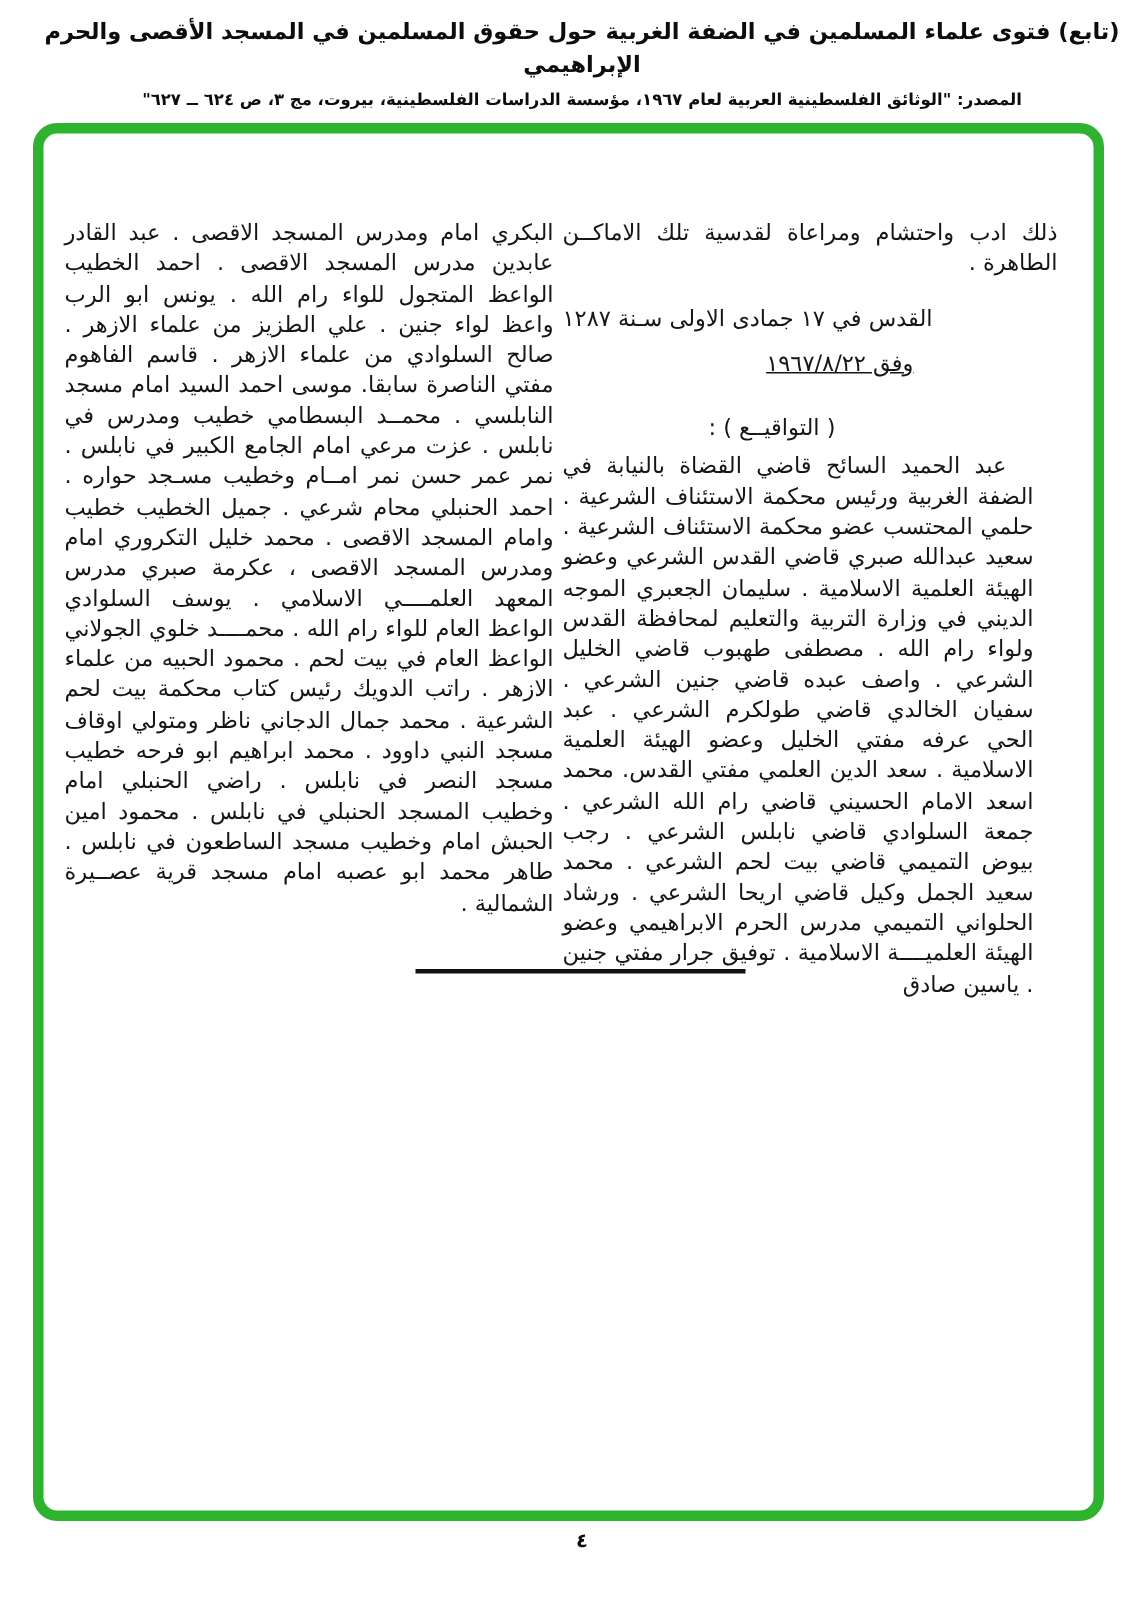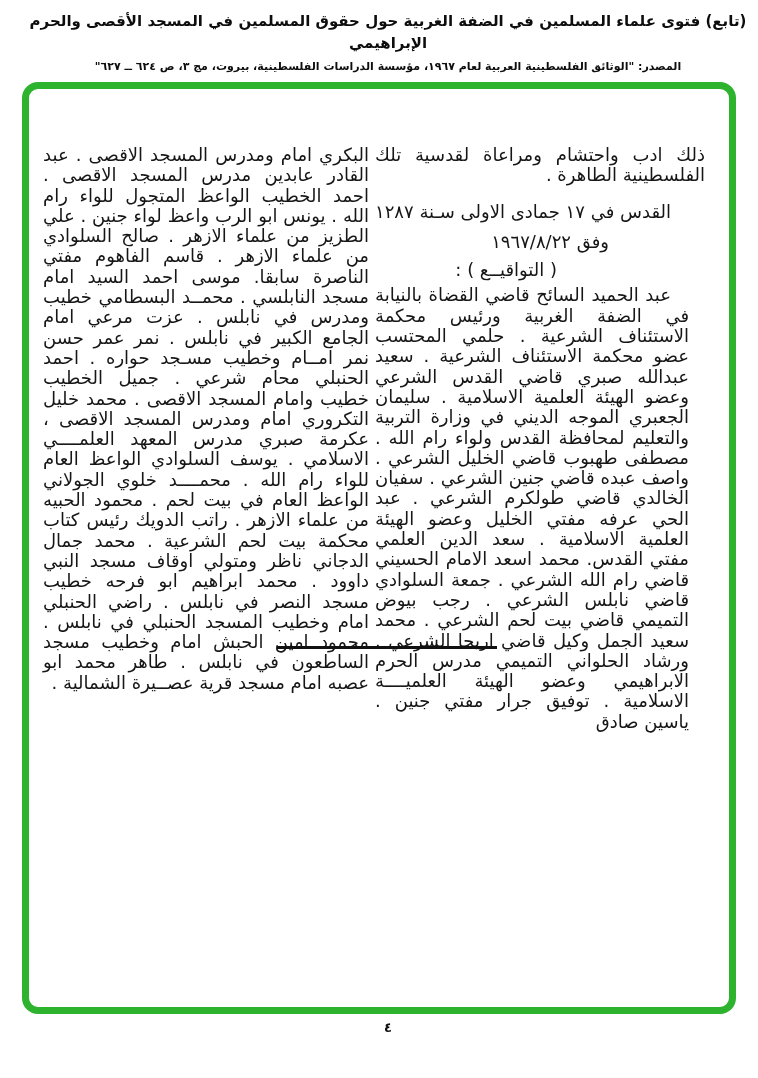--- a/index.html
+++ b/index.html
@@ -51,21 +51,21 @@
     height: 932px;
     box-sizing: border-box;
     border: 7px solid #2db32d;
     border-radius: 16px;
     background: #ffffff;
   }
   
   .col {
     position: absolute;
     direction: rtl;
-    font-size: 18px;
+    font-size: 15px;
     line-height: 20.3px;
     color: #161616;
     text-align: justify;
   }
   .col-right {
     top: 56px;
     right: 24px;
     width: 330px;
   }
   .col-left {
@@ -80,23 +80,24 @@
     margin: 16px 0 0 0;
     padding-right: 34px;
     text-align: left;
     white-space: nowrap;
   }
   .date-gregorian {
     margin: 10px 0 0 0;
     padding-right: 96px;
     text-align: right;
     white-space: nowrap;
+    text-decoration: underline;
   }
   .signatures-heading {
-    margin: 8px 0 0 0;
+    margin: 23px 0 0 0;
     padding-right: 148px;
     text-align: right;
     white-space: nowrap;
   }
   .signatures-par {
     margin: 5px 16px 0 0;
     text-indent: 18px;
   }
   .continuation-par {
     margin: 0;
@@ -128,21 +129,21 @@
 <div class="page">
 
   <div class="header">
     <div class="header-title">(تابع) فتوى علماء المسلمين في الضفة الغربية حول حقوق المسلمين في المسجد الأقصى والحرم الإبراهيمي</div>
     <div class="header-source">المصدر: "الوثائق الفلسطينية العربية لعام ١٩٦٧، مؤسسة الدراسات الفلسطينية، بيروت، مج ٣، ص ٦٢٤ ــ ٦٢٧"</div>
   </div>
 
   <div class="frame">
 
     <div class="col col-right">
-      <p class="intro-par">ذلك ادب واحتشام ومراعاة لقدسية تلك الفلسطينية الطاهرة .</p>
+      <p class="intro-par">ذلك ادب واحتشام ومراعاة لقدسية تلك الاماكــن الطاهرة .</p>
       <p class="date-hijri">القدس في ١٧ جمادى الاولى سـنة ١٢٨٧</p>
       <p class="date-gregorian">وفق ١٩٦٧/٨/٢٢</p>
       <p class="signatures-heading">( التواقيــع ) :</p>
       <p class="signatures-par">عبد الحميد السائح قاضي القضاة بالنيابة في الضفة الغربية ورئيس محكمة الاستئناف الشرعية . حلمي المحتسب عضو محكمة الاستئناف الشرعية . سعيد عبدالله صبري قاضي القدس الشرعي وعضو الهيئة العلمية الاسلامية . سليمان الجعبري الموجه الديني في وزارة التربية والتعليم لمحافظة القدس ولواء رام الله . مصطفى طهبوب قاضي الخليل الشرعي . واصف عبده قاضي جنين الشرعي . سفيان الخالدي قاضي طولكرم الشرعي . عبد الحي عرفه مفتي الخليل وعضو الهيئة العلمية الاسلامية . سعد الدين العلمي مفتي القدس. محمد اسعد الامام الحسيني قاضي رام الله الشرعي . جمعة السلوادي قاضي نابلس الشرعي . رجب بيوض التميمي قاضي بيت لحم الشرعي . محمد سعيد الجمل وكيل قاضي اريحا الشرعي . ورشاد الحلواني التميمي مدرس الحرم الابراهيمي وعضو الهيئة العلميــــة الاسلامية . توفيق جرار مفتي جنين . ياسين صادق</p>
     </div>
 
     <div class="col col-left">
       <p class="continuation-par">البكري امام ومدرس المسجد الاقصى . عبد القادر عابدين مدرس المسجد الاقصى . احمد الخطيب الواعظ المتجول للواء رام الله . يونس ابو الرب واعظ لواء جنين . علي الطزيز من علماء الازهر . صالح السلوادي من علماء الازهر . قاسم الفاهوم مفتي الناصرة سابقا. موسى احمد السيد امام مسجد النابلسي . محمــد البسطامي خطيب ومدرس في نابلس . عزت مرعي امام الجامع الكبير في نابلس . نمر عمر حسن نمر امــام وخطيب مسـجد حواره . احمد الحنبلي محام شرعي . جميل الخطيب خطيب وامام المسجد الاقصى . محمد خليل التكروري امام ومدرس المسجد الاقصى ، عكرمة صبري مدرس المعهد العلمــــي الاسلامي . يوسف السلوادي الواعظ العام للواء رام الله . محمــــد خلوي الجولاني الواعظ العام في بيت لحم . محمود الحبيه من علماء الازهر . راتب الدويك رئيس كتاب محكمة بيت لحم الشرعية . محمد جمال الدجاني ناظر ومتولي اوقاف مسجد النبي داوود . محمد ابراهيم ابو فرحه خطيب مسجد النصر في نابلس . راضي الحنبلي امام وخطيب المسجد الحنبلي في نابلس . محمود امين الحبش امام وخطيب مسجد الساطعون في نابلس . طاهر محمد ابو عصبه امام مسجد قرية عصــيرة الشمالية .</p>
     </div>
 

